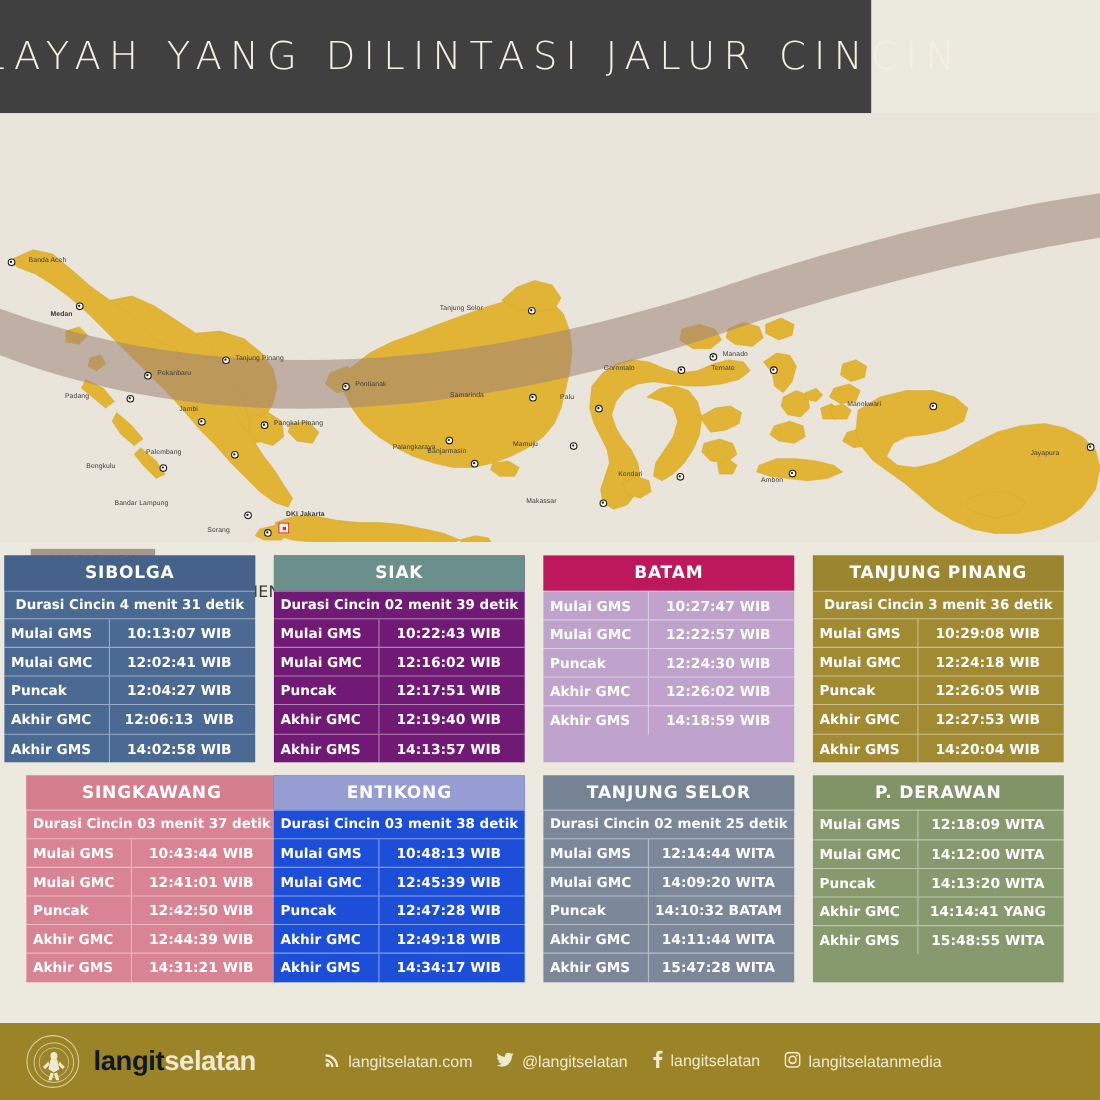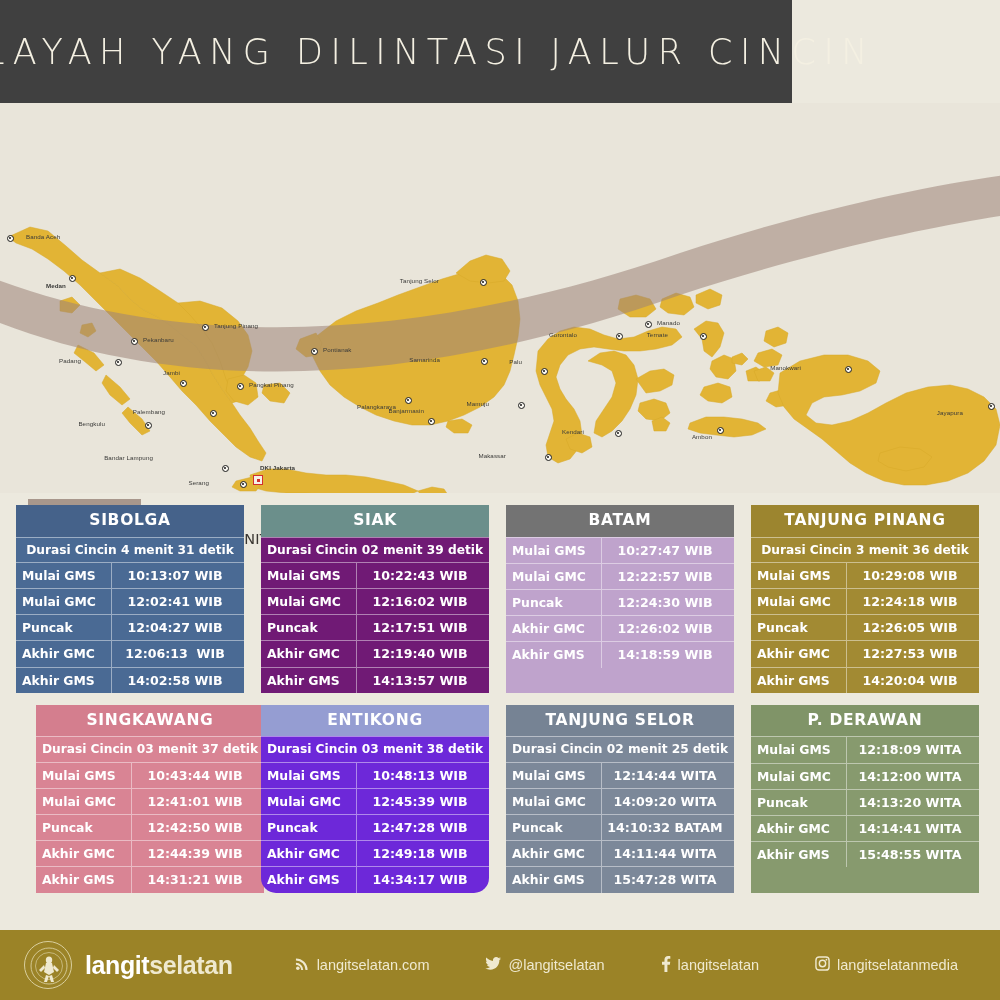--- a/index.html
+++ b/index.html
@@ -93,21 +93,21 @@
     font-family: "DejaVu Sans", sans-serif;
     font-size: 14.5px;
     letter-spacing: .2px;
     color: #3b3732;
     font-weight: 400;
   }
 
   
   .cards {
     position: absolute;
-    left: 16px; top: 505px;
+    left: 4px; top: 505px;
     width: 968px;
     display: grid;
     grid-template-columns: repeat(4, 228px);
     grid-column-gap: 17px;
     grid-row-gap: 12px;
   }
   .card { width: 228px; display: flex; flex-direction: column; }
   .card-title {
     text-align: center;
     color: #ffffff;
@@ -169,26 +169,26 @@
     position: relative;
     flex: 0 0 auto;
   }
   .logo-text {
     margin-left: 13px;
     font-family: "Liberation Sans", sans-serif;
     font-size: 25px;
     color: #efe9cf;
     letter-spacing: -.4px;
   }
-  .logo-text b { font-weight: bold; color: #ffffff; }
+  .logo-text b { font-weight: bold; color: #0f172a; }
   .logo-text span { font-weight: 700; }
   .social {
-    display: flex; align-items: flex-start;
+    display: flex; align-items: flex-end;
     margin-left: 62px;
-    gap: 56px;
+    gap: 22px;
   }
   .social-item {
     display: flex; align-items: center; gap: 7px;
     color: #efe9cf;
     font-family: "Liberation Sans", sans-serif;
     font-size: 14.5px;
     white-space: nowrap;
   }
   .social-item svg { flex: 0 0 auto; }
 </style>
@@ -404,21 +404,21 @@
         <div class="card-row">
           <div class="lbl">Akhir GMC</div>
           <div class="val">12:19:40 WIB</div>
         </div>
         <div class="card-row">
           <div class="lbl">Akhir GMS</div>
           <div class="val">14:13:57 WIB</div>
         </div>
       </div>
       <div class="card" style="background: rgb(191, 163, 204);">
-        <div class="card-title" style="background: #737373; text-align: center;">BATAM</div>
+        <div class="card-title" style="background: #be185d; text-align: center;">BATAM</div>
         <div class="card-row">
           <div class="lbl">Mulai GMS</div>
           <div class="val">10:27:47 WIB</div>
         </div>
         <div class="card-row">
           <div class="lbl">Mulai GMC</div>
           <div class="val">12:22:57 WIB</div>
         </div>
         <div class="card-row">
           <div class="lbl">Puncak</div>
@@ -474,21 +474,21 @@
         </div>
         <div class="card-row">
           <div class="lbl">Akhir GMC</div>
           <div class="val">12:44:39 WIB</div>
         </div>
         <div class="card-row">
           <div class="lbl">Akhir GMS</div>
           <div class="val">14:31:21 WIB</div>
         </div>
       </div>
-      <div class="card" style="background: #6d28d9; border-radius: 15px;">
+      <div class="card" style="background: #1d4ed8;">
         <div class="card-title" style="background: rgb(149, 157, 210);">ENTIKONG</div>
         <div class="card-sub">Durasi Cincin 03 menit 38 detik</div>
         <div class="card-row">
           <div class="lbl">Mulai GMS</div>
           <div class="val">10:48:13 WIB</div>
         </div>
         <div class="card-row">
           <div class="lbl">Mulai GMC</div>
           <div class="val">12:45:39 WIB</div>
         </div>
@@ -538,21 +538,21 @@
         <div class="card-row">
           <div class="lbl">Mulai GMC</div>
           <div class="val">14:12:00 WITA</div>
         </div>
         <div class="card-row">
           <div class="lbl">Puncak</div>
           <div class="val">14:13:20 WITA</div>
         </div>
         <div class="card-row">
           <div class="lbl">Akhir GMC</div>
-          <div class="val">14:14:41 WITA</div>
+          <div class="val">14:14:41 YANG</div>
         </div>
         <div class="card-row">
           <div class="lbl">Akhir GMS</div>
           <div class="val">15:48:55 WITA</div>
         </div>
       </div>
     </div>
 
   <div class="footer">
     <div class="logo-mark">

